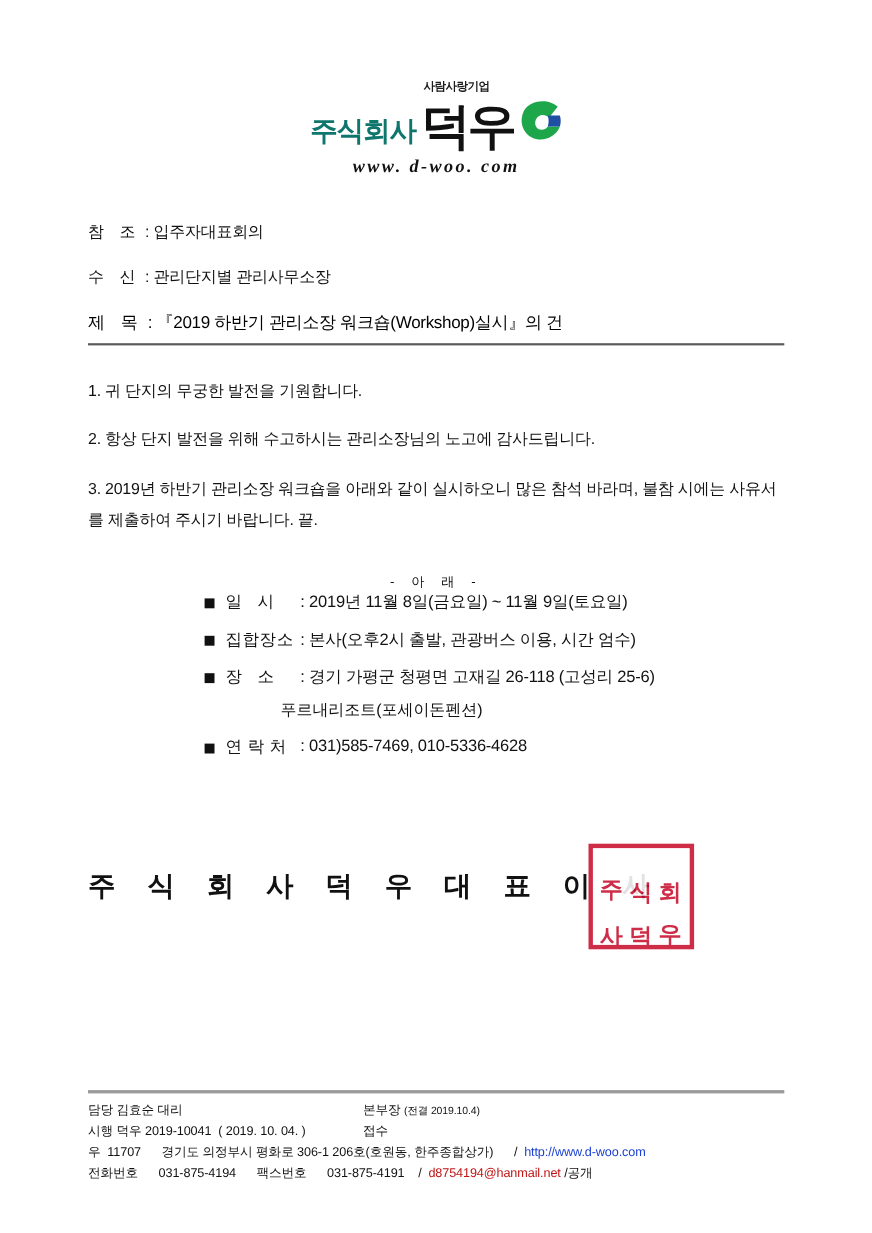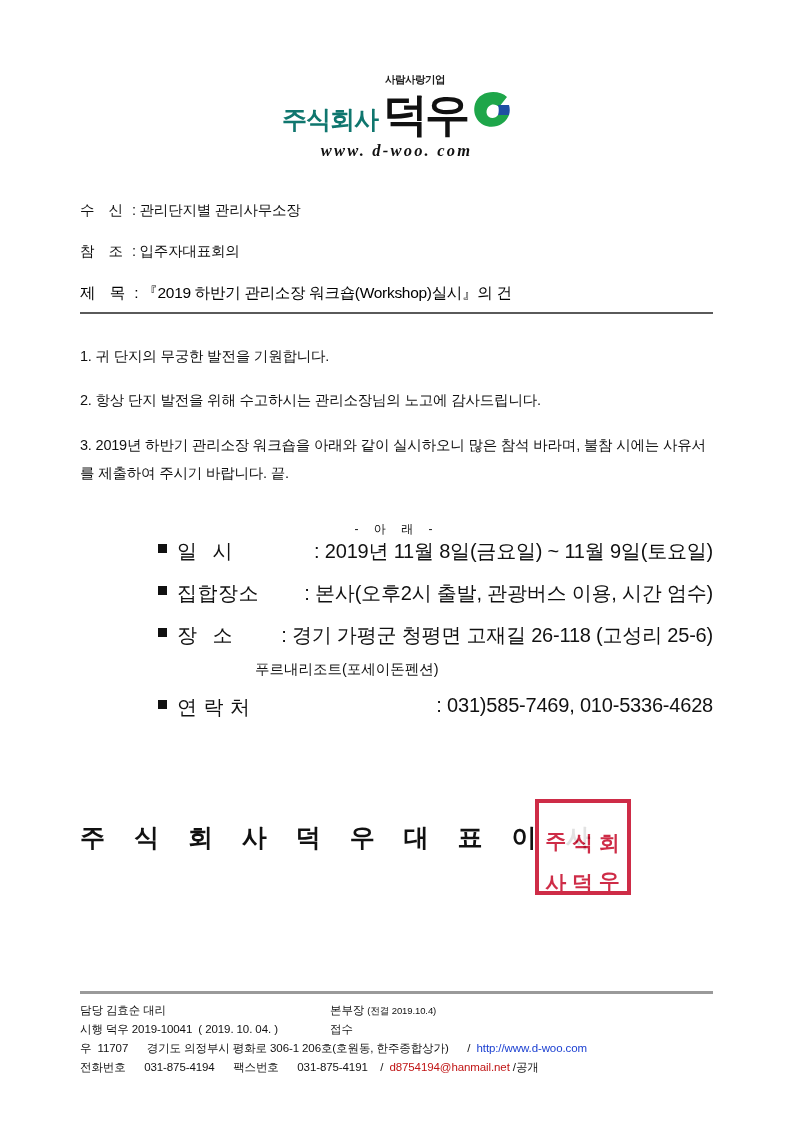--- a/index.html
+++ b/index.html
@@ -125,43 +125,44 @@
     margin-top: 34px;
     letter-spacing: 6px;
     color: #111;
   }
 
   
   .items {
     margin-left: 78px;
   }
   .item {
-    font-size: 20px;
+    font-size: 15px;
     margin-bottom: 15px;
     color: #111;
     letter-spacing: -0.2px;
     display: flex;
     align-items: flex-start;
+    margin-left: 28px;
   }
   .bullet {
     display: inline-block;
     width: 9px;
     height: 9px;
     background: #111;
     margin-right: 10px;
     margin-top: 6px;
     flex: 0 0 auto;
   }
   .item-label {
     display: inline-block;
     min-width: 68px;
     letter-spacing: 5px;
   }
   .item-label.tight { letter-spacing: 0.5px; }
-  .item-text { flex: 1; text-align: right; }
+  .item-text { flex: 1; }
   .item-sub {
     margin-left: 97px;
     font-size: 14.5px;
     margin-top: -4px;
     margin-bottom: 15px;
     color: #111;
   }
 
   
   .sign-block {
@@ -250,26 +251,26 @@
           <path d="M38 9 C30 1, 10 2, 6 16 C2 30, 14 42, 28 38 C34 36, 38 32, 40 27 L29 27 C27 30, 23 31, 20 29 C16 26, 17 19, 22 17 C25 16, 28 17, 30 19 Z" fill="#1ea64a"></path>
           <path d="M40 27 C41 24, 41 20, 40 17 L29 17 C30 20, 30 24, 29 27 Z" fill="#1f4fa3"></path>
         </svg>
       </span>
     </div>
     <div class="logo-url">www. d-woo. com</div>
   </div>
 
   <div class="fields">
     <div class="field-row">
+      <span class="field-label">참  조</span>
+      <span>: 입주자대표회의</span>
+    </div>
+    <div class="field-row">
       <span class="field-label">수  신</span>
       <span>: 관리단지별 관리사무소장</span>
-    </div>
-    <div class="field-row">
-      <span class="field-label">참  조</span>
-      <span>: 입주자대표회의</span>
     </div>
     <div class="title-row">
       <span class="field-label">제  목</span>
       <span>: 『2019 하반기 관리소장 워크숍(Workshop)실시』의 건</span>
     </div>
     <hr class="hr-main">
   </div>
 
   <div class="body-block">
     <p class="para">1. 귀 단지의 무궁한 발전을 기원합니다.</p>

